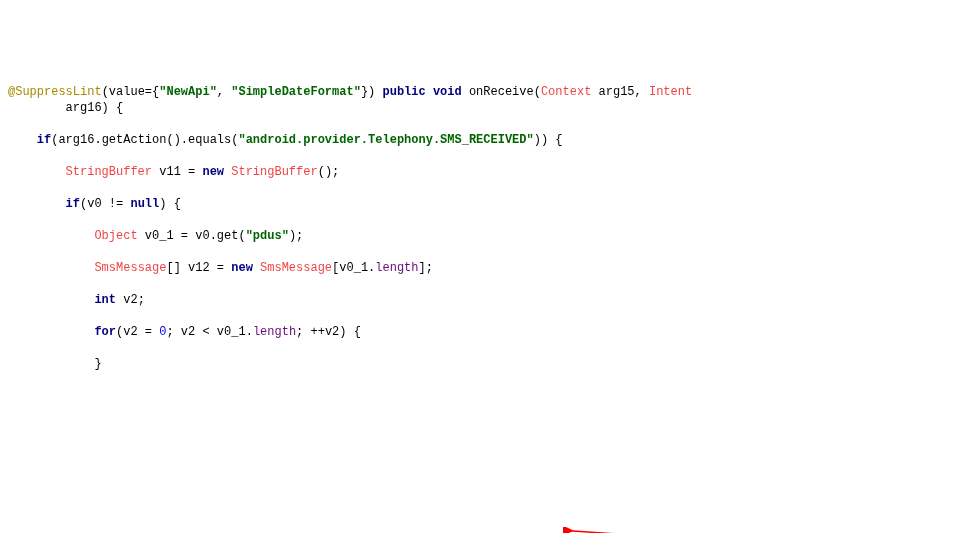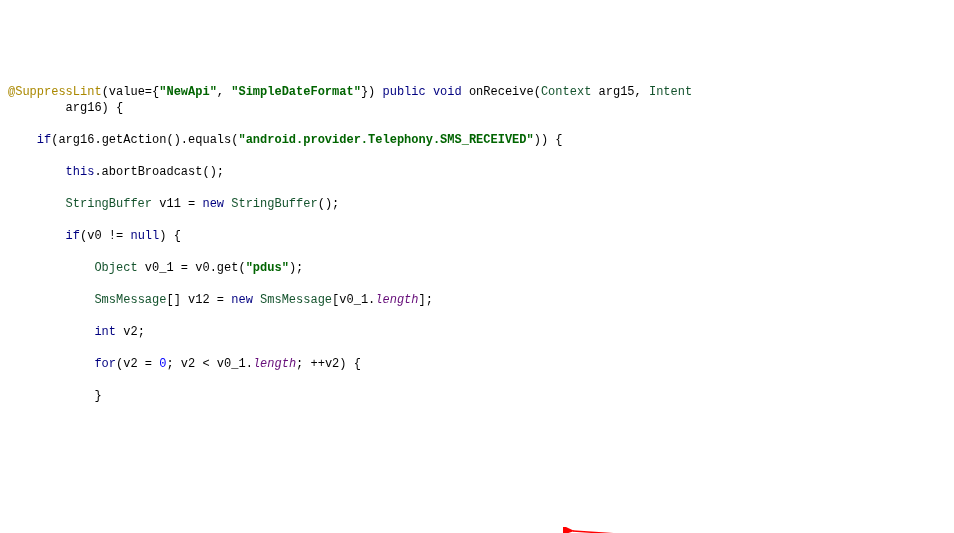--- a/index.html
+++ b/index.html
@@ -8,35 +8,34 @@
     background: #ffffff;
     font-family: "Courier New", Consolas, monospace;
     font-size: 12px;
     line-height: 16px;
     white-space: pre;
     color: #000000;
   }
   .line { display: block; }
   .c-anno { color: #aa8800; margin-top: 16px; }      
   .c-str  { color: #006400; font-weight: bold; } 
-  .c-kw   { color: #000080; font-weight: normal; text-align: center; } 
-  .c-type { color: #14532d; }      
-  .c-field{ color: #660e7a; font-style: italic; }
+  .c-kw   { color: #000080; font-weight: bold; text-align: center; } 
+  .c-type { color: #ef4444; }      
+  .c-field{ color: #660e7a; }
   .c-num  { color: #0000ff; }
 </style>
 </head>
 <body>
 
 
 
 <div style="position:relative;">
 <span class="line"><span class="c-anno">@SuppressLint</span><span>(value={</span><span class="c-str">"NewApi"</span>, <span class="c-str">"SimpleDateFormat"</span>}) <span class="c-kw">public void</span><span> onReceive(</span><span class="c-type">Context</span><span> arg15, </span><span class="c-type">Intent</span>
         <span>arg16) {</span></span>
 <span class="line">    <span class="c-kw">if</span><span>(arg16.getAction().equals(</span><span class="c-str">"android.provider.Telephony.SMS_RECEIVED"</span><span>)) {</span></span>
-<span class="line">        <span class="c-kw">this</span><span>.abortBroadcast();</span></span>
 <span class="line">        <span class="c-type">StringBuffer</span><span> v11 = </span><span class="c-kw">new</span><span class="c-type"> StringBuffer</span><span>();</span></span>
 <span class="line">        <span class="c-kw">if</span><span>(v0 != </span><span class="c-kw">null</span><span>) {</span></span>
 <span class="line">            <span class="c-type">Object</span><span> v0_1 = v0.get(</span><span class="c-str">"pdus"</span><span>);</span></span>
 <span class="line">            <span class="c-type">SmsMessage</span><span>[] v12 = </span><span class="c-kw">new</span><span class="c-type"> SmsMessage</span><span>[v0_1.</span><span class="c-field">length</span><span>];</span></span>
 <span class="line">            <span class="c-kw">int</span><span> v2;</span></span>
 <span class="line">            <span class="c-kw">for</span><span>(v2 = </span><span class="c-num">0</span><span>; v2 &lt; v0_1.</span><span class="c-field">length</span><span>; ++v2) {</span></span>
 <span class="line">            <span>}</span></span>
 <span class="line"> </span>
 
 

